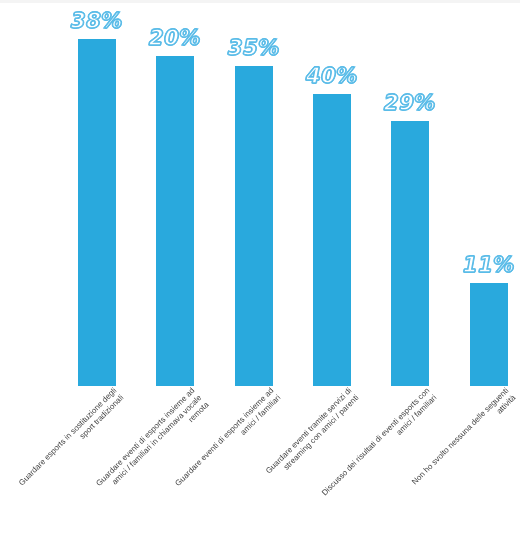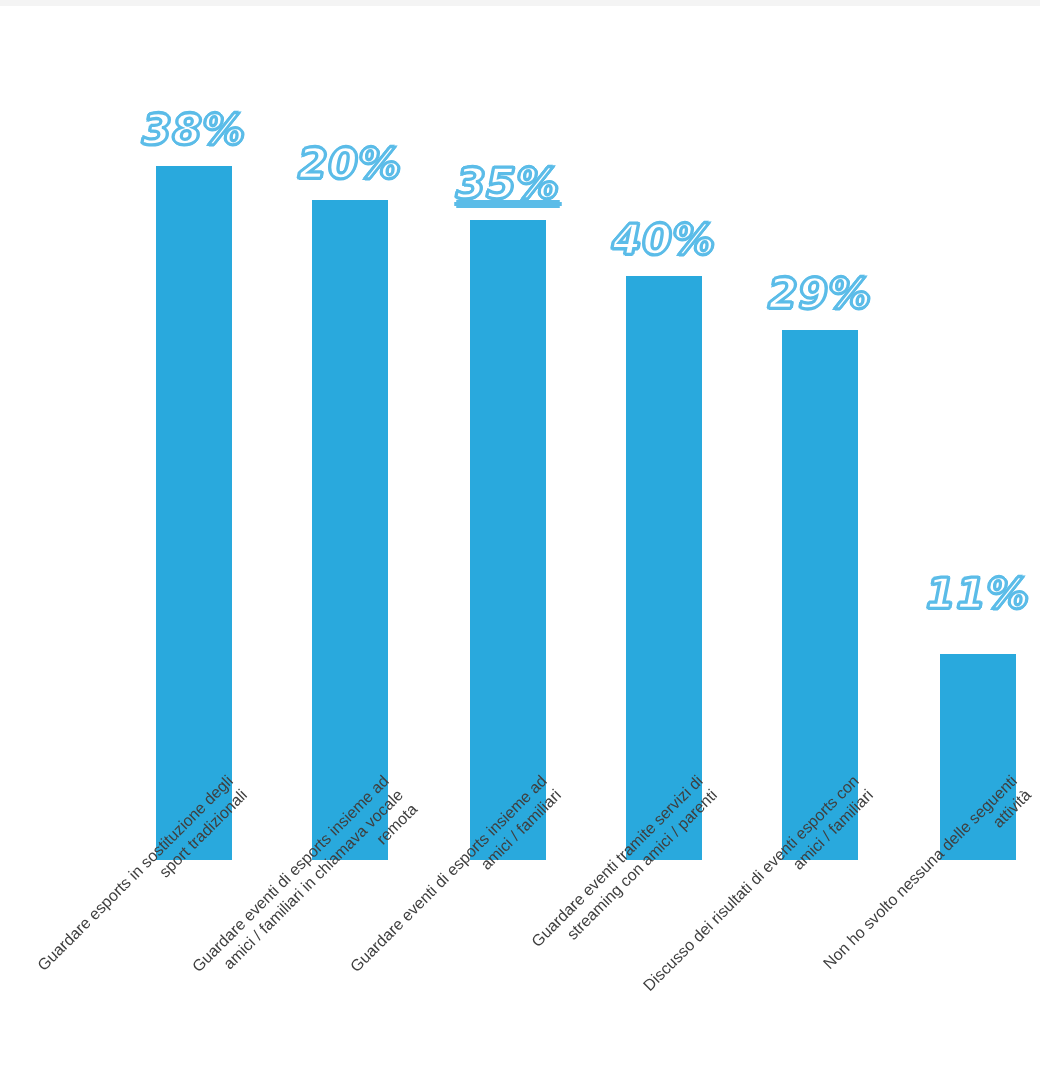--- a/index.html
+++ b/index.html
@@ -33,21 +33,20 @@
     height: 3px;
     background: #f4f4f4;
   }
 
   #plot-area {
     position: absolute;
     left: 0;
     top: 0;
     width: 447px;
     height: 386px;
-    margin-top: 44px;
   }
 
   .bar-group {
     position: absolute;
     bottom: 0;
     width: 38px;
   }
 
   .bar {
     position: absolute;
@@ -109,36 +108,36 @@
       <div class="bar-value" style="bottom:353px;">38%</div>
       <div class="bar" style="height:347px;"></div>
     </div>
 
     <div class="bar-group" style="left:156px;">
       <div class="bar-value" style="bottom:336px;">20%</div>
       <div class="bar" style="height:330px;"></div>
     </div>
 
     <div class="bar-group" style="left:235px;">
-      <div class="bar-value" style="bottom:326px;text-decoration:underline;">35%</div>
+      <div class="bar-value" style="bottom:326px;">35%</div>
       <div class="bar" style="height:320px;"></div>
     </div>
 
     <div class="bar-group" style="left:313px;">
       <div class="bar-value" style="bottom:298px;">40%</div>
       <div class="bar" style="height:292px;"></div>
     </div>
 
     <div class="bar-group" style="left:391px;">
       <div class="bar-value" style="bottom:271px;font-style:italic;">29%</div>
       <div class="bar" style="height:265px;"></div>
     </div>
 
     <div class="bar-group" style="left:470px;">
-      <div class="bar-value" style="bottom:121px;">11%</div>
+      <div class="bar-value" style="bottom:109px;">11%</div>
       <div class="bar" style="height:103px;"></div>
     </div>
 
   </div>
 
   <div id="category-axis">
     <div class="cat-label" style="left:-38px;">Guardare esports in sostituzione degli sport tradizionali</div>
     <div class="cat-label" style="left:40px;">Guardare eventi di esports insieme ad amici / familiari in chiamava vocale remota</div>
     <div class="cat-label" style="left:119px;">Guardare eventi di esports insieme ad amici / familiari</div>
     <div class="cat-label" style="left:197px;">Guardare eventi tramite servizi di streaming con amici / parenti</div>

